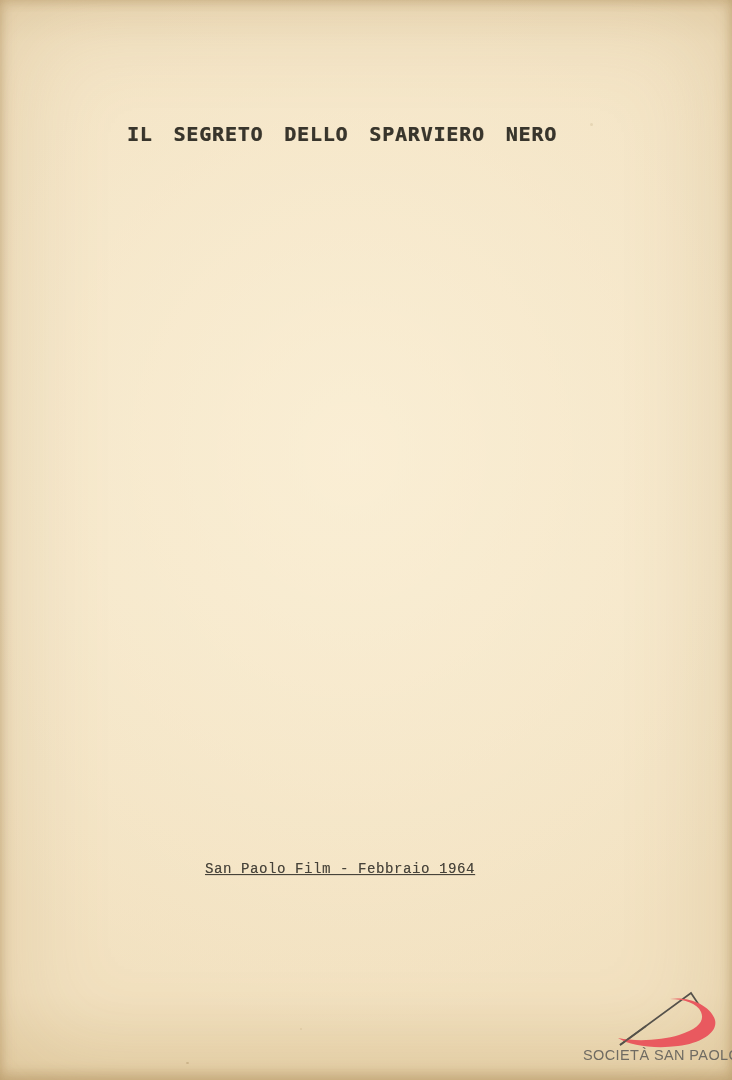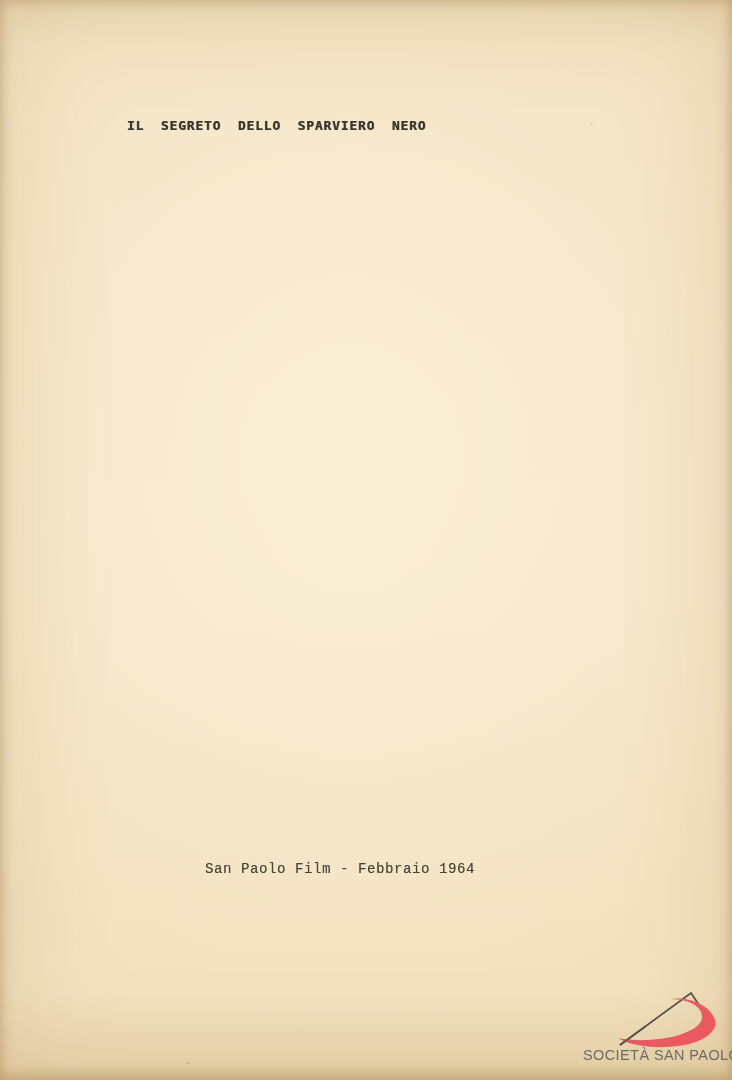--- a/index.html
+++ b/index.html
@@ -19,25 +19,25 @@
       inset 0 0 90px 24px rgba(168,128,66,0.16),
       inset 0 -7px 12px rgba(130,95,45,0.22),
       inset 0 4px 9px rgba(150,110,60,0.14),
       inset -6px 0 14px rgba(160,120,60,0.10),
       inset 6px 0 14px rgba(160,120,60,0.08);
   }
 
   .film-title {
     position: absolute;
     left: 127px;
-    top: 112px;
+    top: 120px;
     width: 470px;
     font-family: "DejaVu Sans Mono", monospace;
     font-weight: bold;
-    font-size: 13px;
+    font-size: 20px;
     line-height: 28px;
     letter-spacing: 0.8px;
     word-spacing: 8px;
     color: #38352c;
     text-shadow: 0.4px 0.4px 0.4px rgba(56,53,44,0.55), -0.3px 0 0.6px rgba(56,53,44,0.35);
     white-space: nowrap;
   }
 
   .reference-note {
     position: absolute;
@@ -58,20 +58,21 @@
     left: 205px;
     top: 859px;
     width: 320px;
     font-family: "Liberation Mono", monospace;
     font-size: 14px;
     line-height: 20px;
     letter-spacing: 0.6px;
     color: #47433a;
     text-shadow: 0.3px 0.3px 0.3px rgba(71,67,58,0.45);
     white-space: nowrap;
+    text-decoration: underline;
   }
 
   .logo {
     position: absolute;
     left: 583px;
     top: 990px;
     width: 148px;
     height: 82px;
   }
   .logo-mark {

